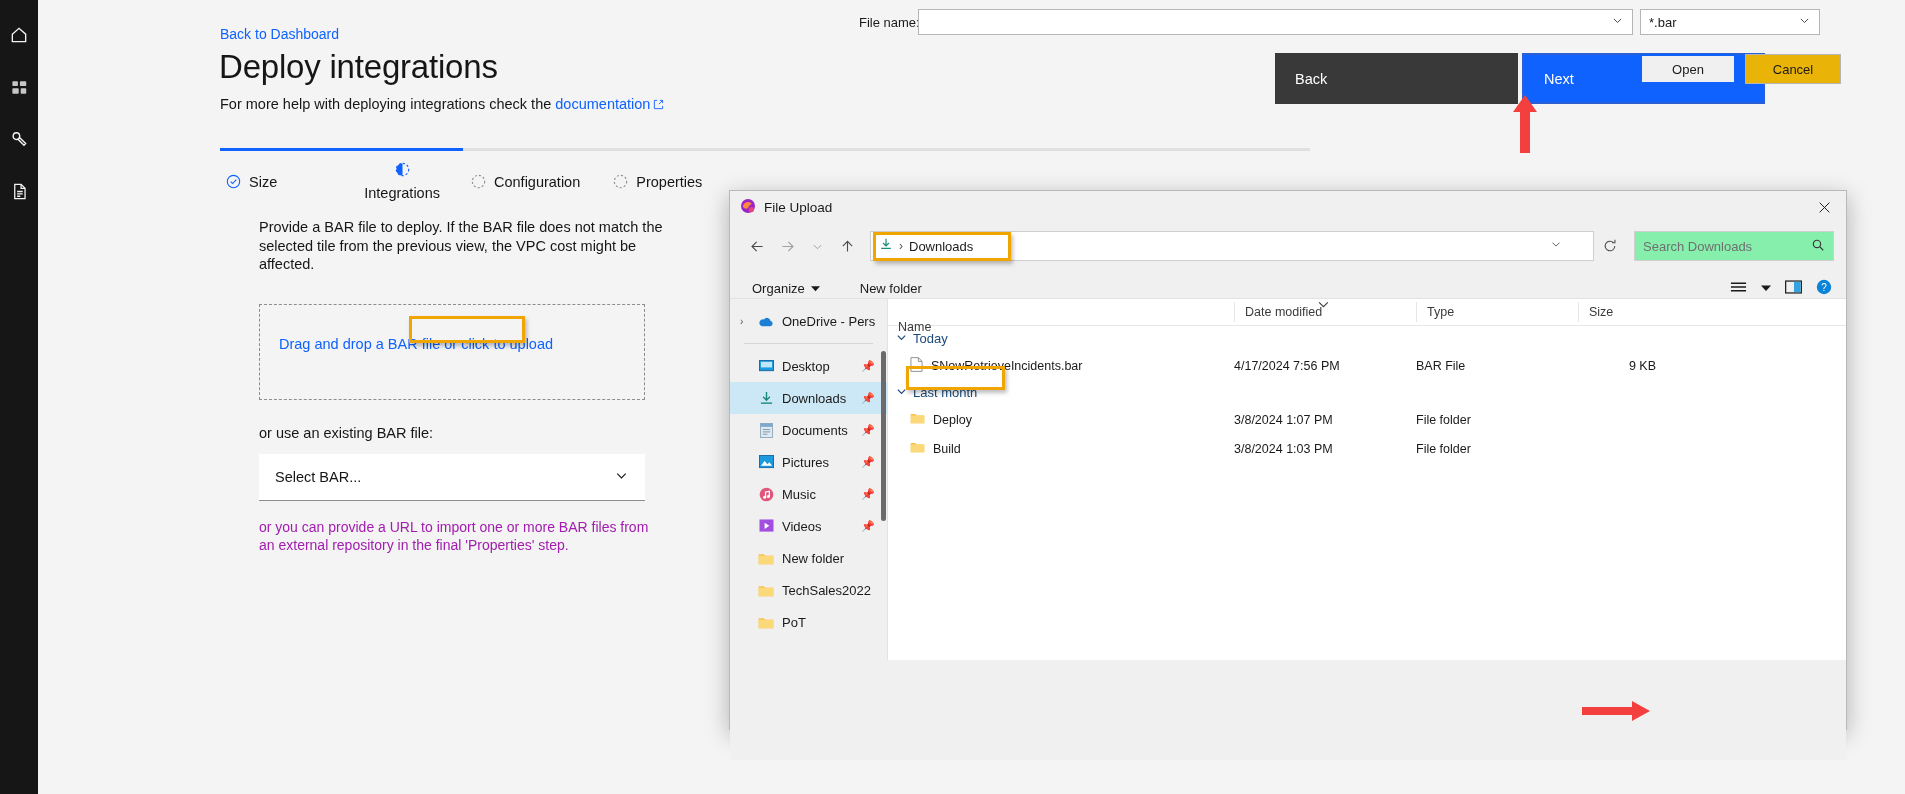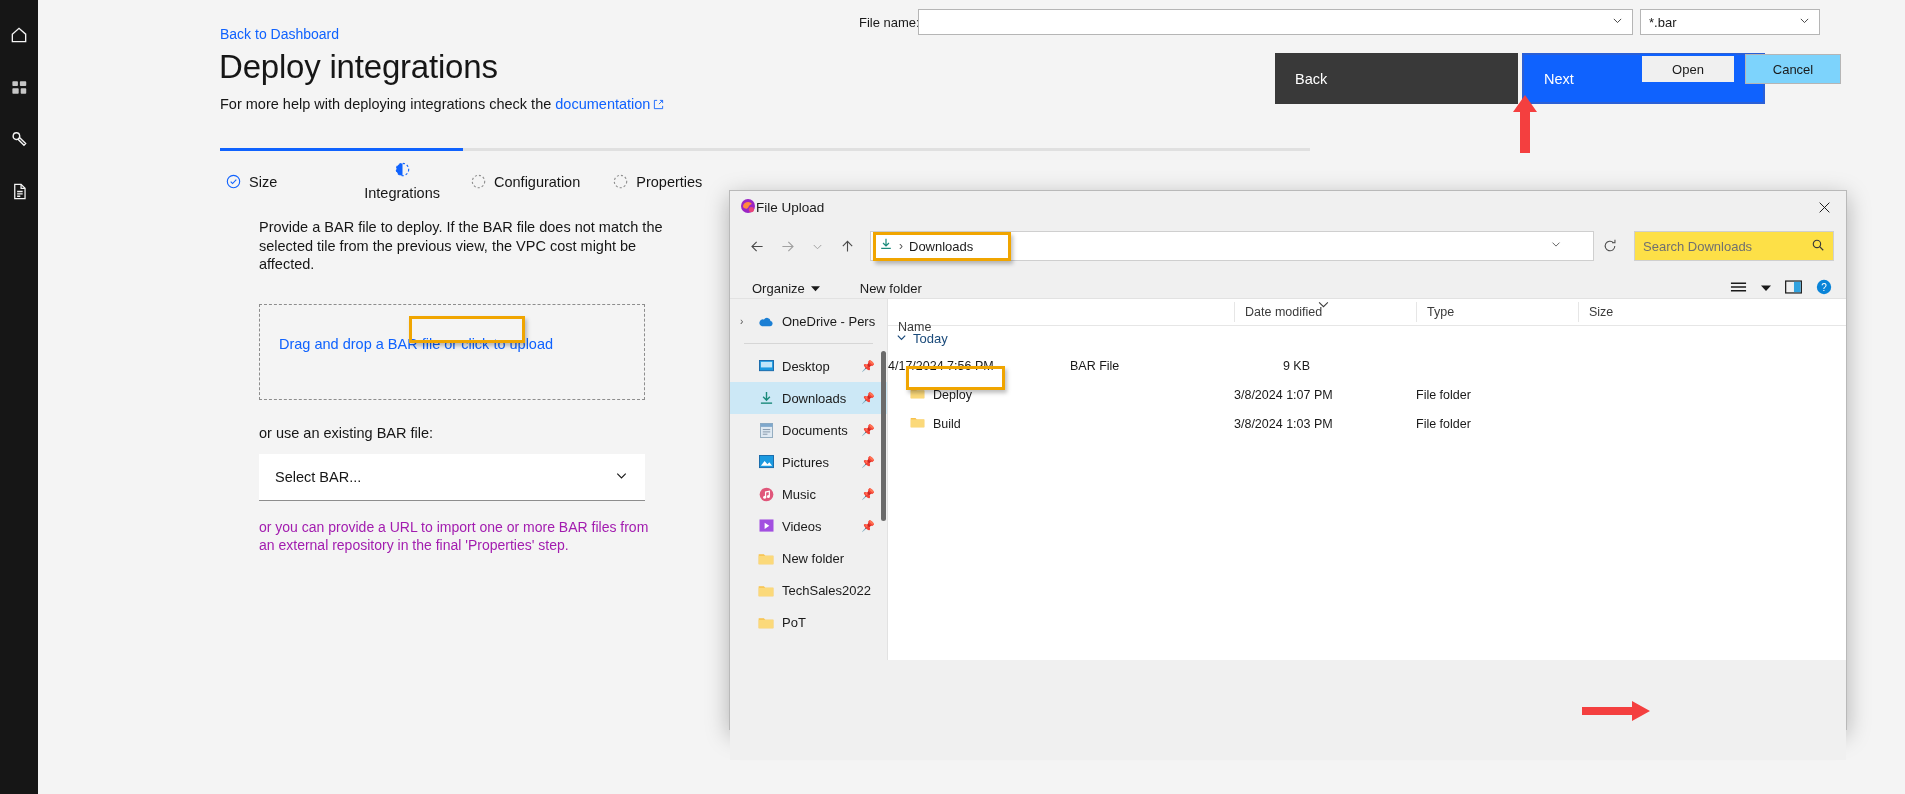--- a/index.html
+++ b/index.html
@@ -98,21 +98,21 @@
 
   
   .dialog {
     position: absolute; left: 729px; top: 190px; width: 1118px; height: 540px;
     background: #f0f0f0; border: 1px solid #b9b9b9;
     box-shadow: 0 6px 22px rgba(0,0,0,.28);
     font-family: "Liberation Sans", sans-serif;
   }
   .dlg-title {
     position: relative; height: 33px; background: #f0f0f0;
-    display: flex; align-items: center; padding-left: 10px; 
+    display: flex; align-items: center; padding-left: 10px; gap: 8px;
   }
   .dlg-title .t { font-size: 13.5px; color: #1a1a1a; }
   .dlg-close { position: absolute; right: 0; top: 0; width: 44px; height: 33px;
     display: flex; align-items: center; justify-content: center; cursor: pointer; }
 
   .dlg-nav { height: 44px; display: flex; align-items: center; padding: 0 12px; gap: 0; background:#f0f0f0; }
   .navbtn { width: 30px; height: 30px; display: flex; align-items: center; justify-content: center; cursor: pointer; color: #4a4a4a; }
   .navbtn.dim { color: #a0a0a0; }
   .crumbbox {
     position: relative; flex: 1; height: 30px; margin-left: 8px; background: #fff;
@@ -120,21 +120,21 @@
   }
   .crumbbox .cb-text { font-size: 13px; color: #1a1a1a; }
   .crumb-sep { color: #555; font-size: 12px; }
   .crumb-chev { position: absolute; right: 30px; color: #4a4a4a; }
   .hl-crumb {
     position: absolute; left: 873px; top: 232px; width: 138px; height: 29px;
     border: 3px solid #f0a500; box-shadow: 2px 3px 4px rgba(0,0,0,.25); pointer-events:none;
   }
   .refreshbtn { width: 32px; height: 30px; display: flex; align-items: center; justify-content: center; cursor: pointer; color:#4a4a4a; border: 1px solid transparent;}
   .searchbox {
-    width: 200px; height: 30px; margin-left: 8px; background: #fde047; border: 1px solid #cfcfcf;
+    width: 200px; height: 30px; margin-left: 8px; background: #86efac; border: 1px solid #cfcfcf;
     display: flex; align-items: center; padding: 0 8px; font-size: 13px; color: #707070; cursor: text;
   }
   .searchbox .mag { margin-left: auto; color: #3a3a3a; }
 
   .dlg-cmd { height: 30px; display: flex; align-items: flex-end; padding: 0 14px; gap: 0; font-size: 13px; color: #1a1a1a; background:#f0f0f0;}
   .cmd { display: flex; align-items: center; gap: 6px; cursor: pointer; padding: 2px 8px; }
   .cmd.second { margin-left: 24px; }
   .cmd-right { margin-left: auto; display: flex; align-items: center; gap: 14px; }
 
   .dlg-body { position: relative; height: 362px; background:#fff; display: flex; border-top: 1px solid #e2e2e2; }
@@ -191,21 +191,21 @@
     font-size: 13px; color: #1a1a1a; cursor: pointer;
   }
   .filter-select .chev { margin-left: auto; color: #333; }
   .btn-open {
     position: absolute; left: 1640px; top: 54px; width: 96px; height: 30px;
     background: #f0f0f0; border: 2px solid #0f62fe; display: flex; align-items: center;
     justify-content: center; font-size: 13px; color: #1a1a1a; cursor: pointer;
   }
   .btn-cancel {
     position: absolute; left: 1745px; top: 54px; width: 96px; height: 30px;
-    background: #7dd3fc; border: 1px solid #b5b5b5; display: flex; align-items: center;
+    background: #eab308; border: 1px solid #b5b5b5; display: flex; align-items: center;
     justify-content: center; font-size: 13px; color: #1a1a1a; cursor: pointer;
   }
   .arrow-open { position: absolute; left: 1582px; top: 700px; width: 68px; height: 22px; }
   
 </style>
 </head>
 <body>
 
 <div id="root">
 
@@ -578,25 +578,42 @@
         <div class="group-row">
           <span>
             <svg width="11" height="11" viewBox="0 0 12 12" fill="none" stroke="#1a4a7a" stroke-width="1.3">
                 <path d="M2 4l4 4 4-4"></path>
               </svg>
           </span>
           <span>Today</span>
         </div>
 
         <div class="file-row">
+          <div class="fn">
+            <span>
+              <svg width="13" height="15" viewBox="0 0 14 16">
+                  <path d="M1 0.6h8l4 4v10.8H1z" fill="#fff" stroke="#8a8a8a" stroke-width="1"></path>
+                  <path d="M9 0.6v4h4" fill="none" stroke="#8a8a8a" stroke-width="1"></path>
+                </svg>
+            </span>
+            <span>SNowRetrieveIncidents.bar</span>
+          </div>
           <div class="fd">4/17/2024 7:56 PM</div>
           <div class="ft">BAR File</div>
           <div class="fs">9 KB</div>
         </div>
 
+        <div class="group-row">
+          <span>
+            <svg width="11" height="11" viewBox="0 0 12 12" fill="none" stroke="#1a4a7a" stroke-width="1.3">
+                <path d="M2 4l4 4 4-4"></path>
+              </svg>
+          </span>
+          <span>Last month</span>
+        </div>
 
         <div class="file-row">
           <div class="fn">
             <span>
               <svg width="15" height="12" viewBox="0 0 17 14">
                   <path d="M0.6 2.4h5.6l1.5 1.6h8.7v9.2H0.6z" fill="#f7c14b"></path>
                   <path d="M0.6 4h15.8v9.2H0.6z" fill="#fbd97a"></path>
                 </svg>
             </span>
             <span>Deploy</span>

